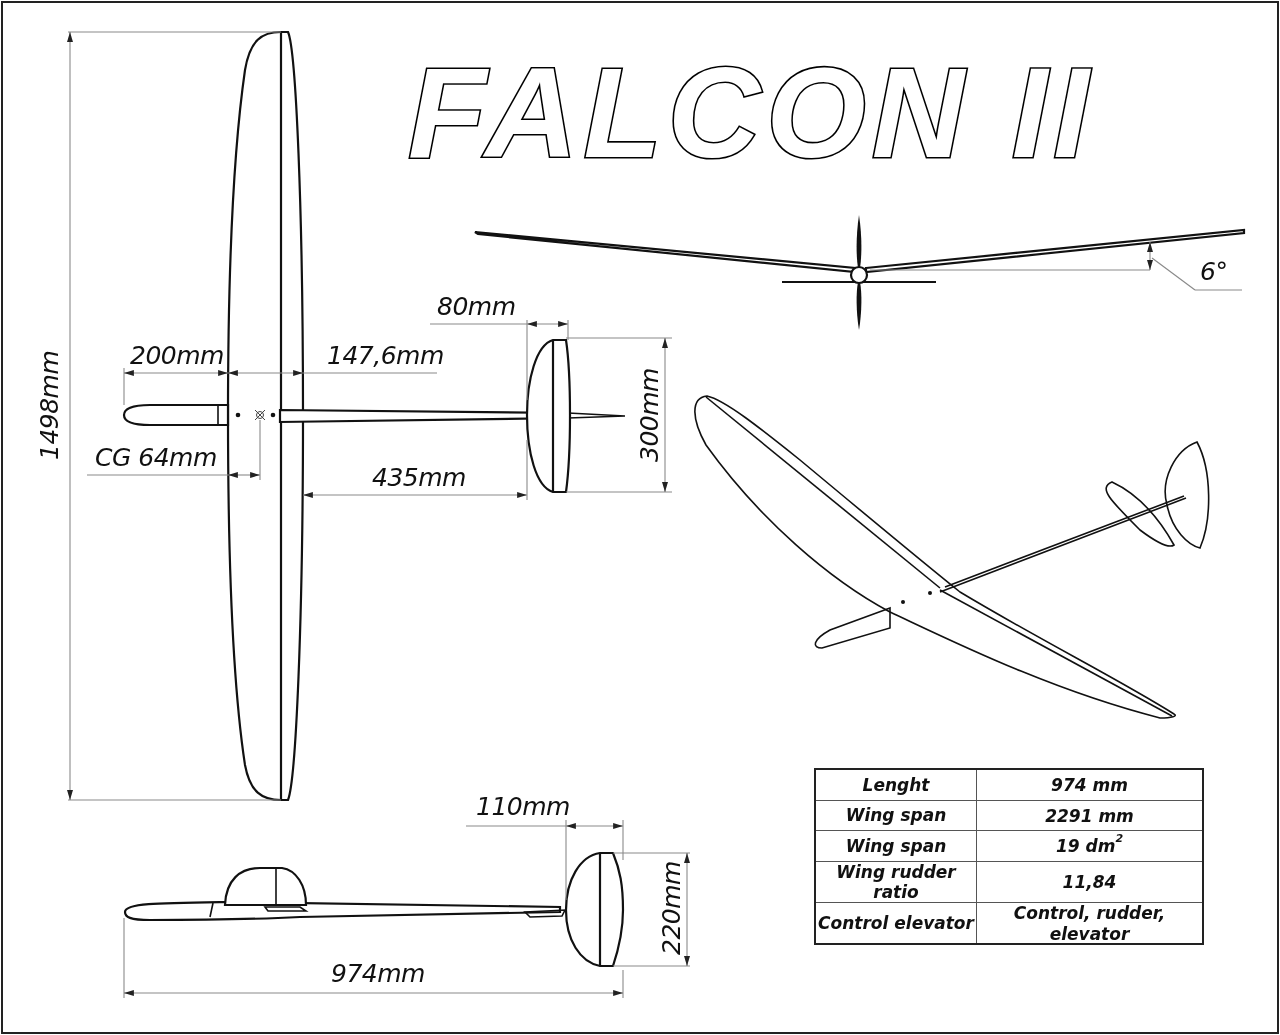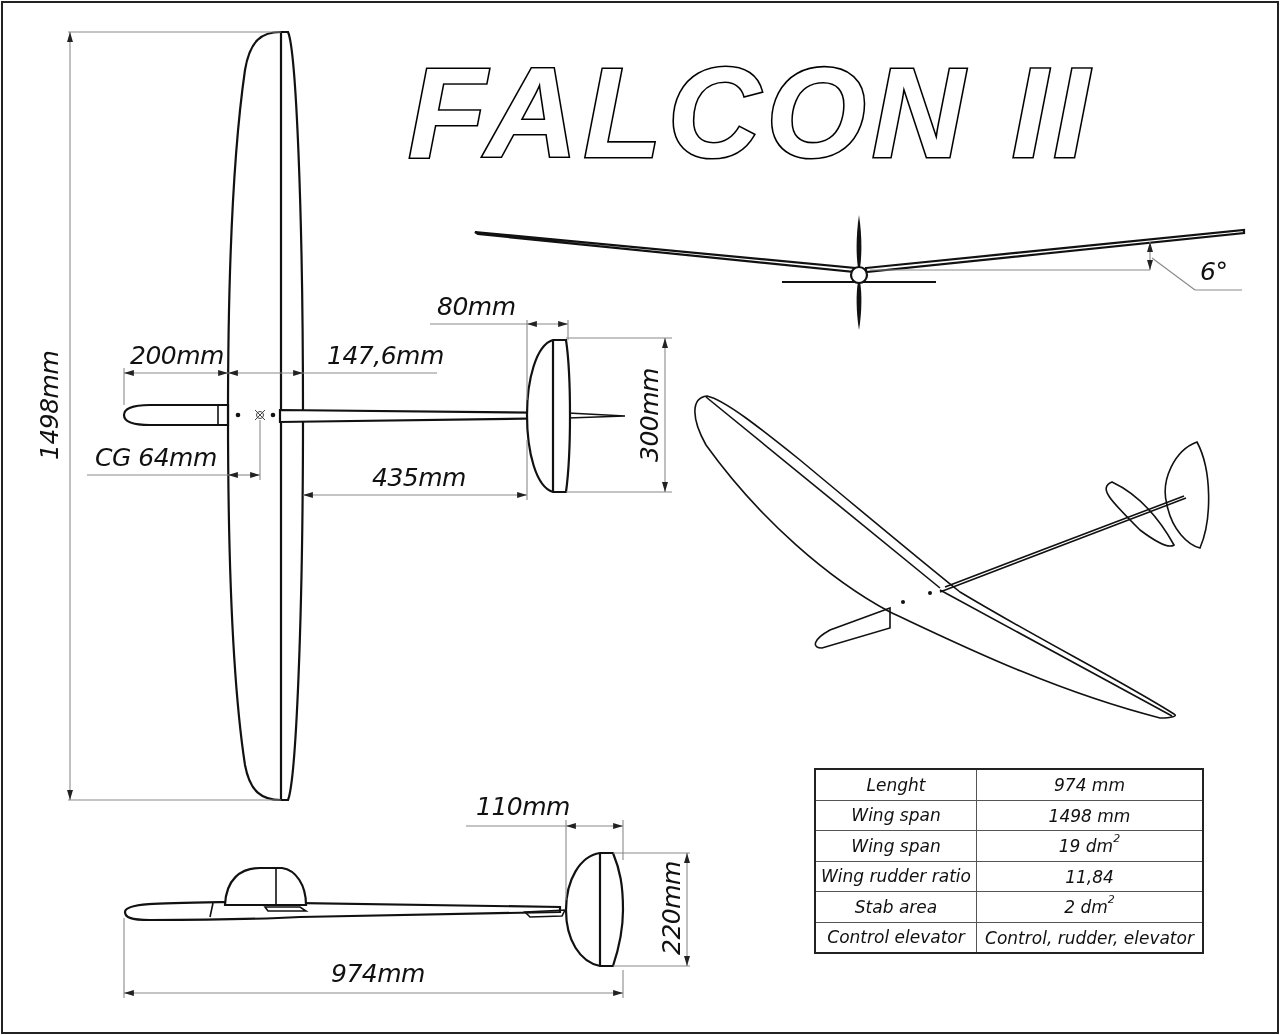--- a/index.html
+++ b/index.html
@@ -4,21 +4,21 @@
 <style>
   html, body { margin:0; padding:0; background:#ffffff; }
   body { width:1280px; height:1035px; position:relative; overflow:hidden; font-family:"DejaVu Sans", sans-serif; }
   #frame { position:absolute; left:0; top:0; width:1280px; height:1035px; }
   svg text { font-family:"DejaVu Sans", sans-serif; font-style:italic; fill:#111; }
   .dim { stroke:#8a8a8a; stroke-width:1.1; fill:none; }
   .part { stroke:#111; stroke-width:2.2; fill:#fff; }
   .thin { stroke:#111; stroke-width:1.6; fill:none; }
   .title-text { font-family:"Liberation Sans", sans-serif; font-style:italic; font-weight:bold; fill:#fff; stroke:#000; stroke-width:3.2; paint-order:stroke; letter-spacing:6px; }
   .dimtxt { font-size:25px; font-weight:normal; letter-spacing:-0.5px; }
-  #spec-table { position:absolute; left:814px; top:768px; width:390px; border-collapse:collapse; border:2px solid #222; }
+  #spec-table { position:absolute; left:814px; top:768px; width:390px; border-collapse:collapse; border:2px solid #222;font-weight:bold; }
   #spec-table td { border:1px solid #555; height:29.5px; padding:0; text-align:center; font-family:"DejaVu Sans", sans-serif; font-style:italic; font-size:17px; color:#111; }
   #spec-table td.label { width:160px; }
   sup { font-size:11px; position:relative; top:-3px; }
 </style>
 </head>
 <body>
 
 <svg id="frame" width="1280" height="1035" viewBox="0 0 1280 1035" xmlns="http://www.w3.org/2000/svg">
   <defs>
     <marker id="arr" viewBox="0 0 10 10" refX="10" refY="5" markerWidth="9" markerHeight="9" orient="auto-start-reverse">
@@ -142,32 +142,28 @@
 </svg>
 
 <table id="spec-table">
   <tbody>
     <tr>
       <td class="label">Lenght</td>
       <td><span>974 mm</span><sup></sup></td>
     </tr>
     <tr>
       <td class="label">Wing span</td>
-      <td><span>1498 mm</span><sup></sup></td>
+      <td><span>2291 mm</span><sup></sup></td>
     </tr>
     <tr>
       <td class="label">Wing span</td>
       <td><span>19 dm</span><sup>2</sup></td>
     </tr>
     <tr>
       <td class="label">Wing rudder ratio</td>
       <td><span>11,84</span><sup></sup></td>
     </tr>
     <tr>
-      <td class="label">Stab area</td>
-      <td><span>2 dm</span><sup>2</sup></td>
-    </tr>
-    <tr>
       <td class="label">Control elevator</td>
       <td><span>Control, rudder, elevator</span><sup></sup></td>
     </tr>
   </tbody>
 </table>
 
 </body></html>

